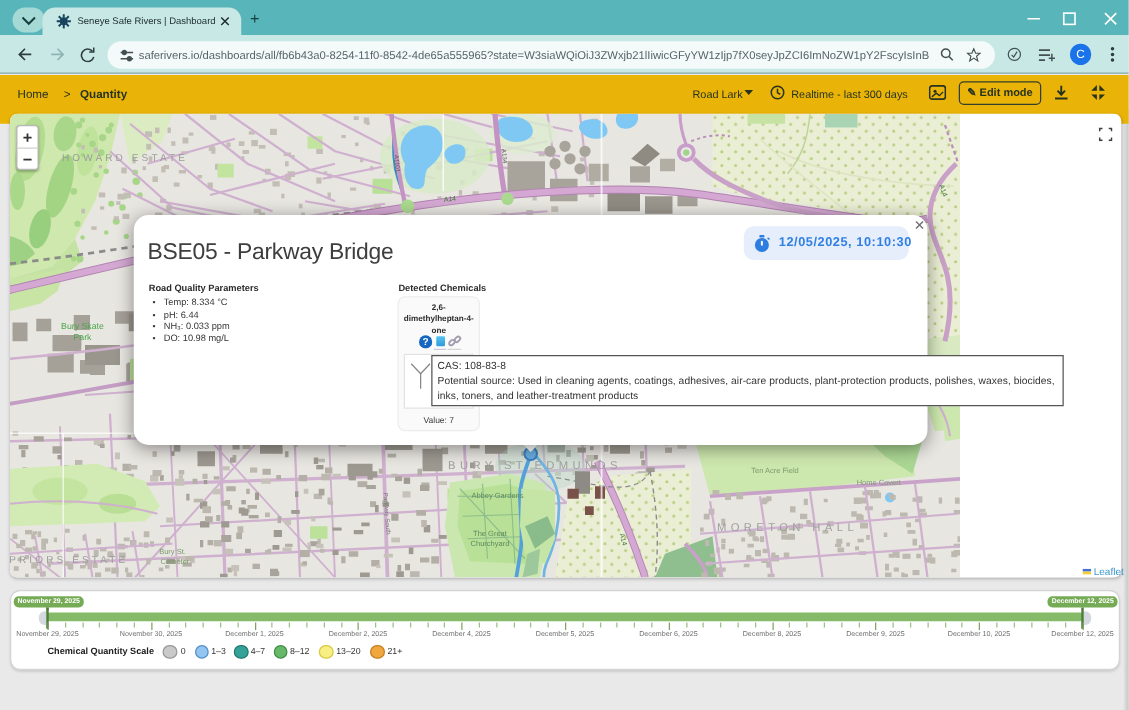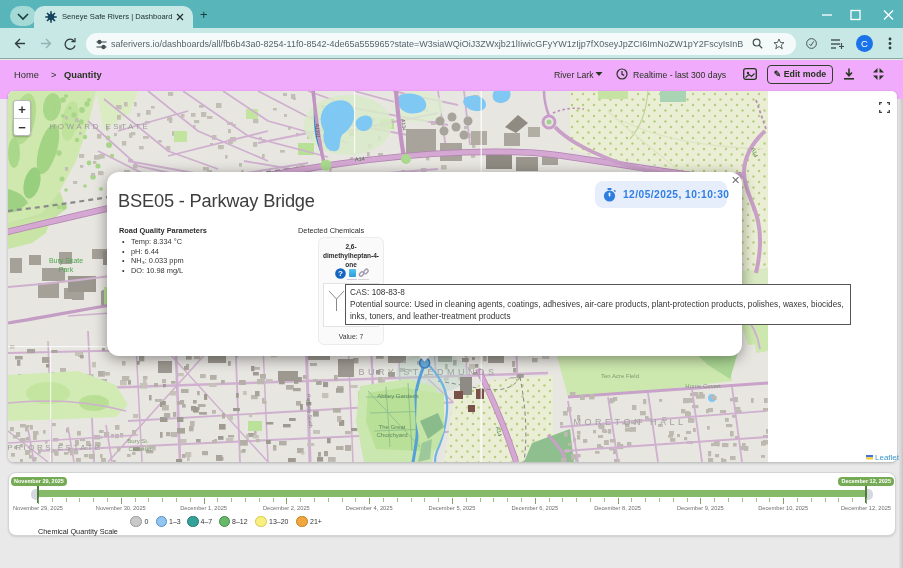--- a/index.html
+++ b/index.html
@@ -13,21 +13,21 @@
   #tab { left:34px; top:6px; width:159px; height:22px; background:#c7e8e5; border-radius:10px 10px 0 0; }
   #tabtitle { left:62px; top:12px; font-size:7.6px; color:#1c2b2a; white-space:nowrap; }
   #newtab { left:200px; top:7px; font-size:13px; color:#16403d; font-weight:400; }
 
   #toolbar { left:0; top:28px; width:903px; height:31px; background:#c7e8e5; border-bottom:1px solid #87a9a6; }
   #urlpill { left:86px; top:33px; width:710px; height:22px; border-radius:11px; background:#f3faf9; }
   #urltext { left:111px; top:39px; width:633px; font-size:9px; color:#59636a; white-space:nowrap; overflow:hidden; }
   #avatar { left:856px; top:35px; width:17px; height:17px; border-radius:50%; background:#1a73e8; color:#fff; font-size:9.5px; text-align:center; line-height:17px; }
 
   
-  #navbar { left:0; top:60px; width:903px; height:39px; background:#f0abfc; color:#26331f; }
+  #navbar { left:0; top:60px; width:903px; height:39px; background:#eab308; color:#26331f; }
   #navbar .t { position:absolute; top:9.5px; font-size:9.3px; }
   #editbtn { position:absolute; left:767px; top:4.5px; width:66px; height:19px; border:1.2px solid #32402b; border-radius:4px; font-size:8.8px; text-align:center; line-height:17px; font-weight:bold; color:#26331f;}
 
   
   #mapcard { left:8px; top:91px; width:889px; height:371px; background:#ffffff; border-radius:6px; overflow:hidden; box-shadow:0 1px 3px rgba(0,0,0,.25); }
   #timecard { left:8px; top:472px; width:888px; height:64px; background:#ffffff; border-radius:8px; border:1px solid #d4d4d4; box-shadow:0 1px 2px rgba(0,0,0,.12); }
 
   #zoomctl { left:13px; top:100px; width:18px; height:36px; background:#fff; border:1px solid #b7b7b7; border-radius:3px; box-shadow:0 1px 2px rgba(0,0,0,.25); }
   #zoomctl div { width:100%; height:18px; text-align:center; font-size:13px; font-weight:bold; color:#333; line-height:17px; }
   #zoomctl .zp { border-bottom:1px solid #cfcfcf; }
@@ -40,36 +40,36 @@
   #ptitle { left:118px; top:189.5px; font-size:18.3px; color:#3e3e3e; letter-spacing:-0.2px; }
   #pill { left:595px; top:181px; width:132px; height:27px; background:#e6edfb; border-radius:8px; }
   #pilltext { left:623px; top:188.5px; font-size:10.2px; color:#2f7fe4; font-weight:bold; letter-spacing:0.45px; }
   #pclose { left:731px; top:174px; font-size:11px; color:#6f6f6f; }
 
   #wqp { left:119px; top:226px; font-size:7.4px; font-weight:bold; color:#2c2c2c; }
   #wql { left:122px; top:237px; font-size:7.4px; color:#333; }
   #wql div { height:9.7px; }
   #wql .b { display:inline-block; width:9px; font-size:7px; }
 
-  #dch { left:298px; top:226px; width:91px; text-align:left; font-size:7.4px; font-weight:normal; color:#2c2c2c; }
+  #dch { left:298px; top:226px; width:91px; text-align:right; font-size:7.4px; font-weight:bold; color:#2c2c2c; }
   #chemcard { left:318px; top:237px; width:66px; height:108px; background:#fafafa; border:1px solid #ececec; border-radius:6px; }
   #chemname { left:318px; top:241.5px; width:66px; text-align:center; font-size:6.5px; font-weight:bold; color:#2c2c2c; line-height:9.3px; }
   #chemval { left:318px; top:333px; width:66px; text-align:center; font-size:6.8px; color:#3a3a3a; }
   #structbox { left:323px; top:283px; width:56px; height:44px; background:#fff; border:1px solid #e2e2e2; }
 
   #tooltip { left:345px; top:284px; width:506px; height:41px; background:#fff; border:1px solid #555; font-size:8.2px; letter-spacing:0.05px; color:#333; line-height:12.1px; padding:1.5px 0 0 4px; white-space:nowrap; }
 
   
   .chip { position:absolute; top:477px; height:9px; background:#76ab56; border-radius:4px; color:#fff; font-size:5.5px; font-weight:bold; text-align:center; line-height:9.5px; padding:0 3px; white-space:nowrap; }
   #tbar { left:38px; top:490px; width:828px; height:7px; background:#85ba68; border-radius:2px; }
   .thandle { position:absolute; top:486px; width:2px; height:17px; background:#4e7e3a; }
   .tgrip { position:absolute; top:488.5px; width:6px; height:11px; background:#d4d9e0; }
   .tick { position:absolute; top:498px; width:1px; height:3.5px; background:#9cbf82; }
   .dlabel { position:absolute; top:504.5px; width:90px; margin-left:-45px; text-align:center; font-size:5.7px; color:#6e6e6e; }
-  #legend { left:38px; top:516px; font-size:7.3px; color:#1c1c1c; font-weight:normal;margin-top:11px; }
+  #legend { left:38px; top:516px; font-size:7.3px; color:#1c1c1c; font-weight:bold; }
   .lgc { position:absolute; top:515.5px; width:11.5px; height:11.5px; border-radius:50%; }
   .lgt { position:absolute; top:518px; font-size:7px; color:#333; }
 </style>
 </head>
 <body>
 
 <div class="abs" style="left:899px;top:88px;width:4px;height:480px;background:linear-gradient(to right,#e2e2e2,#c6c6c6);"></div>
 <div class="abs" id="titlebar"></div>
 <div class="abs" id="tabsearch"></div>
 <svg class="abs" style="left:16px;top:12px;" width="14" height="9" viewBox="0 0 14 9">
@@ -146,21 +146,21 @@
 <svg class="abs" style="left:888px;top:37px;" width="4" height="13" viewBox="0 0 4 13">
     <circle cx="2" cy="2" r="1.4" fill="#2f3d3c"></circle>
     <circle cx="2" cy="6.5" r="1.4" fill="#2f3d3c"></circle>
     <circle cx="2" cy="11" r="1.4" fill="#2f3d3c"></circle>
   </svg>
 
 <div class="abs" id="navbar">
   <span class="t" style="left:14px;">Home</span>
   <span class="t" style="left:51px;">&gt;</span>
   <span class="t" style="left:64px;font-weight:bold;">Quantity</span>
-  <span class="t" style="left:554px;font-size:8.7px;">River Lark</span>
+  <span class="t" style="left:554px;font-size:8.7px;">Road Lark</span>
   <span class="t" style="left:633px;font-size:8.7px;">Realtime - last 300 days</span>
   <div id="editbtn">✎ Edit mode</div>
 </div>
 <svg class="abs" style="left:595px;top:71px;" width="8" height="6" viewBox="0 0 8 6">
     <path d="M0.5 1 L4 5 L7.5 1 Z" fill="#26331f"></path>
   </svg>
 <svg class="abs" style="left:616px;top:68px;" width="12" height="12" viewBox="0 0 12 12">
     <circle cx="6" cy="6" r="5" fill="none" stroke="#26331f" stroke-width="1.2"></circle>
     <path d="M6 3 L6 6.3 L8.2 7.4" fill="none" stroke="#26331f" stroke-width="1.2"></path>
   </svg>

